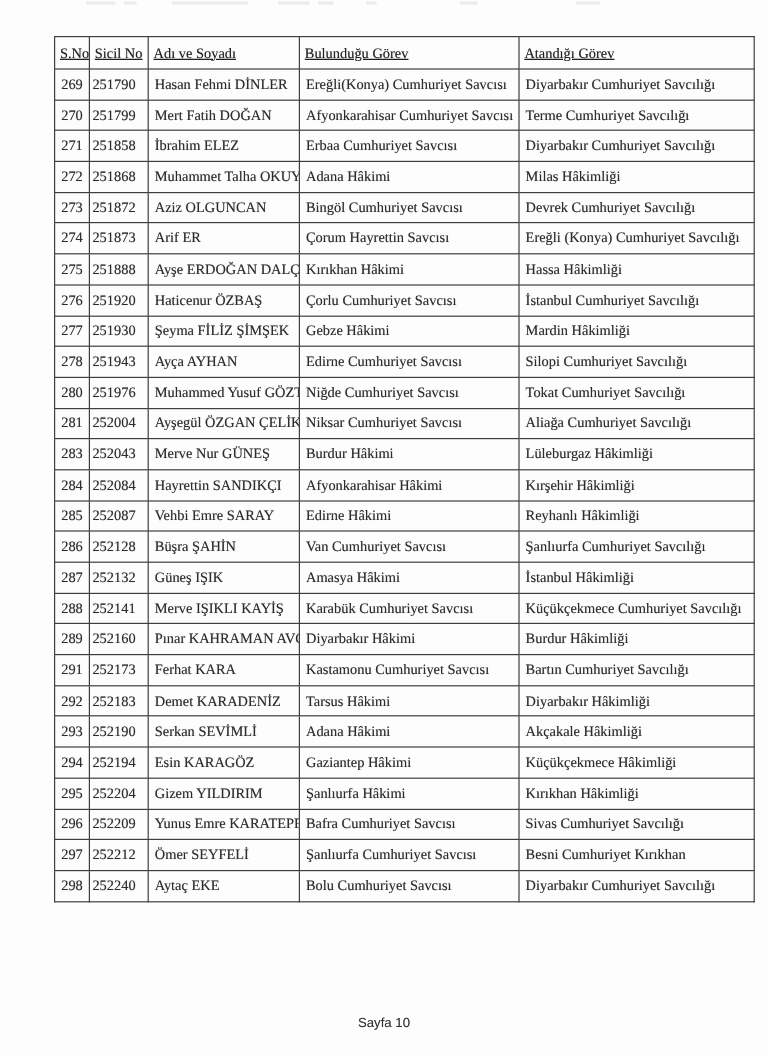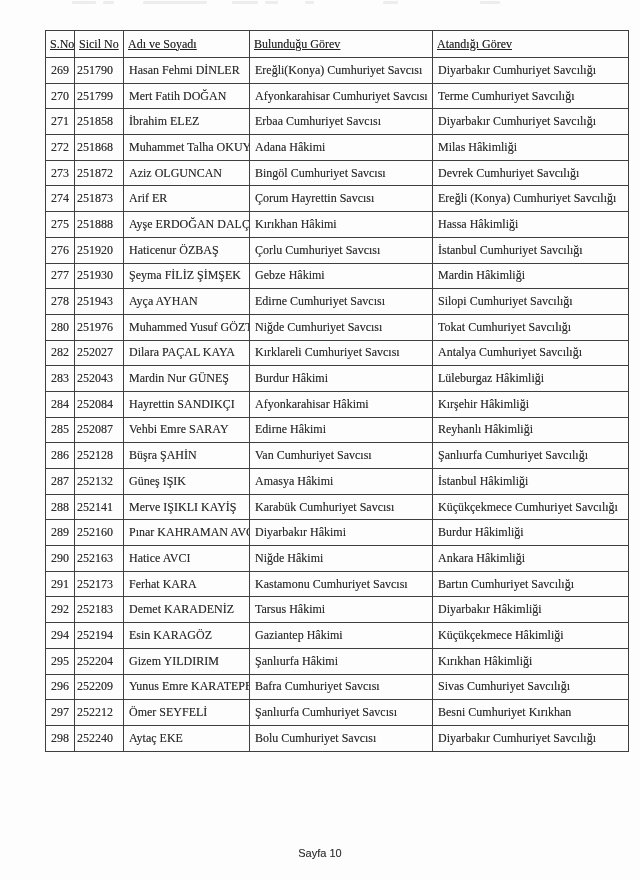--- a/index.html
+++ b/index.html
@@ -170,30 +170,30 @@
           <td class="c4">Silopi Cumhuriyet Savcılığı</td>
         </tr>
         <tr>
           <td class="c0">280</td>
           <td class="c1">251976</td>
           <td class="c2">Muhammed Yusuf GÖZTEPE</td>
           <td class="c3">Niğde Cumhuriyet Savcısı</td>
           <td class="c4">Tokat Cumhuriyet Savcılığı</td>
         </tr>
         <tr>
-          <td class="c0">282</td>
-          <td class="c1">252027</td>
-          <td class="c2">Dilara PAÇAL KAYA</td>
-          <td class="c3">Kırklareli Cumhuriyet Savcısı</td>
-          <td class="c4">Antalya Cumhuriyet Savcılığı</td>
+          <td class="c0">281</td>
+          <td class="c1">252004</td>
+          <td class="c2">Ayşegül ÖZGAN ÇELİK</td>
+          <td class="c3">Niksar Cumhuriyet Savcısı</td>
+          <td class="c4">Aliağa Cumhuriyet Savcılığı</td>
         </tr>
         <tr>
           <td class="c0">283</td>
           <td class="c1">252043</td>
-          <td class="c2">Mardin Nur GÜNEŞ</td>
+          <td class="c2">Merve Nur GÜNEŞ</td>
           <td class="c3">Burdur Hâkimi</td>
           <td class="c4">Lüleburgaz Hâkimliği</td>
         </tr>
         <tr>
           <td class="c0">284</td>
           <td class="c1">252084</td>
           <td class="c2">Hayrettin SANDIKÇI</td>
           <td class="c3">Afyonkarahisar Hâkimi</td>
           <td class="c4">Kırşehir Hâkimliği</td>
         </tr>
@@ -226,41 +226,41 @@
           <td class="c4">Küçükçekmece Cumhuriyet Savcılığı</td>
         </tr>
         <tr>
           <td class="c0">289</td>
           <td class="c1">252160</td>
           <td class="c2">Pınar KAHRAMAN AVCI</td>
           <td class="c3">Diyarbakır Hâkimi</td>
           <td class="c4">Burdur Hâkimliği</td>
         </tr>
         <tr>
-          <td class="c0">290</td>
-          <td class="c1">252163</td>
-          <td class="c2">Hatice AVCI</td>
-          <td class="c3">Niğde Hâkimi</td>
-          <td class="c4">Ankara Hâkimliği</td>
-        </tr>
-        <tr>
           <td class="c0">291</td>
           <td class="c1">252173</td>
           <td class="c2">Ferhat KARA</td>
           <td class="c3">Kastamonu Cumhuriyet Savcısı</td>
           <td class="c4">Bartın Cumhuriyet Savcılığı</td>
         </tr>
         <tr>
           <td class="c0">292</td>
           <td class="c1">252183</td>
           <td class="c2">Demet KARADENİZ</td>
           <td class="c3">Tarsus Hâkimi</td>
           <td class="c4">Diyarbakır Hâkimliği</td>
         </tr>
         <tr>
+          <td class="c0">293</td>
+          <td class="c1">252190</td>
+          <td class="c2">Serkan SEVİMLİ</td>
+          <td class="c3">Adana Hâkimi</td>
+          <td class="c4">Akçakale Hâkimliği</td>
+        </tr>
+        <tr>
           <td class="c0">294</td>
           <td class="c1">252194</td>
           <td class="c2">Esin KARAGÖZ</td>
           <td class="c3">Gaziantep Hâkimi</td>
           <td class="c4">Küçükçekmece Hâkimliği</td>
         </tr>
         <tr>
           <td class="c0">295</td>
           <td class="c1">252204</td>
           <td class="c2">Gizem YILDIRIM</td>

